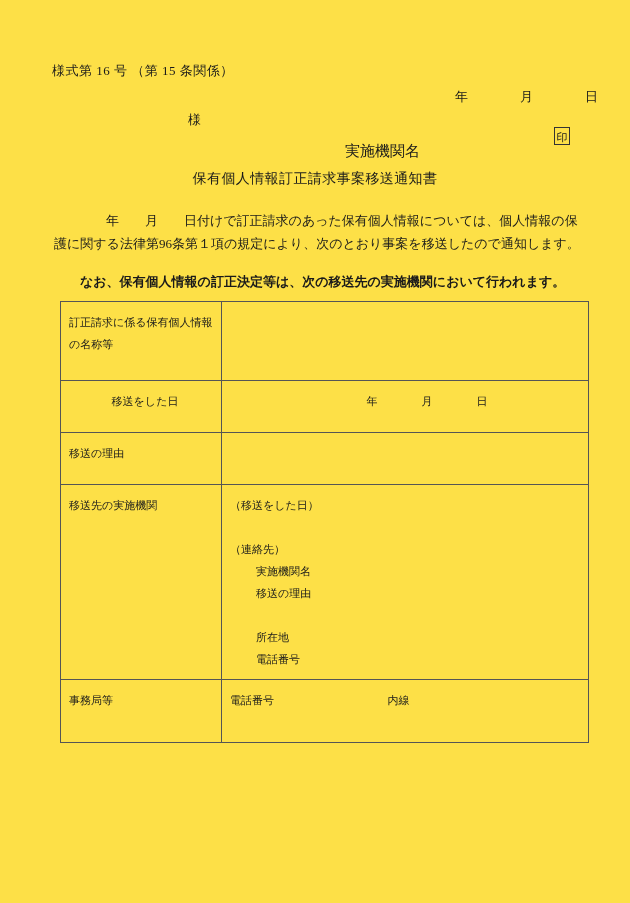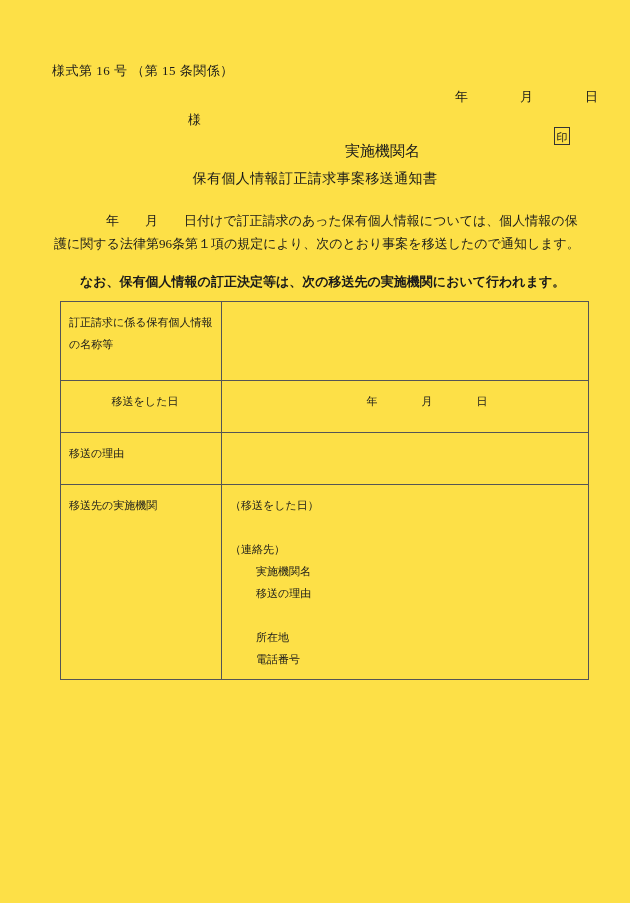--- a/index.html
+++ b/index.html
@@ -181,16 +181,24 @@
           <div>（移送をした日）</div>
           <div class="spacer-line"></div>
           <div>（連絡先）</div>
           <div class="indent-1">実施機関名</div>
           <div class="indent-1">移送の理由</div>
           <div class="spacer-line"></div>
           <div class="indent-1">所在地</div>
           <div class="indent-1">電話番号</div>
         </td>
       </tr>
+      <tr>
+        <td class="col-label r5-label" style="height:44px;">事務局等</td>
+        <td class="col-value r5-value">
+          <span class="phone-ext">電話番号</span>
+          <span class="ext-gap"></span>
+          <span class="phone-ext">内線</span>
+        </td>
+      </tr>
     </tbody>
   </table>
 
 </div>
 
 </body></html>

